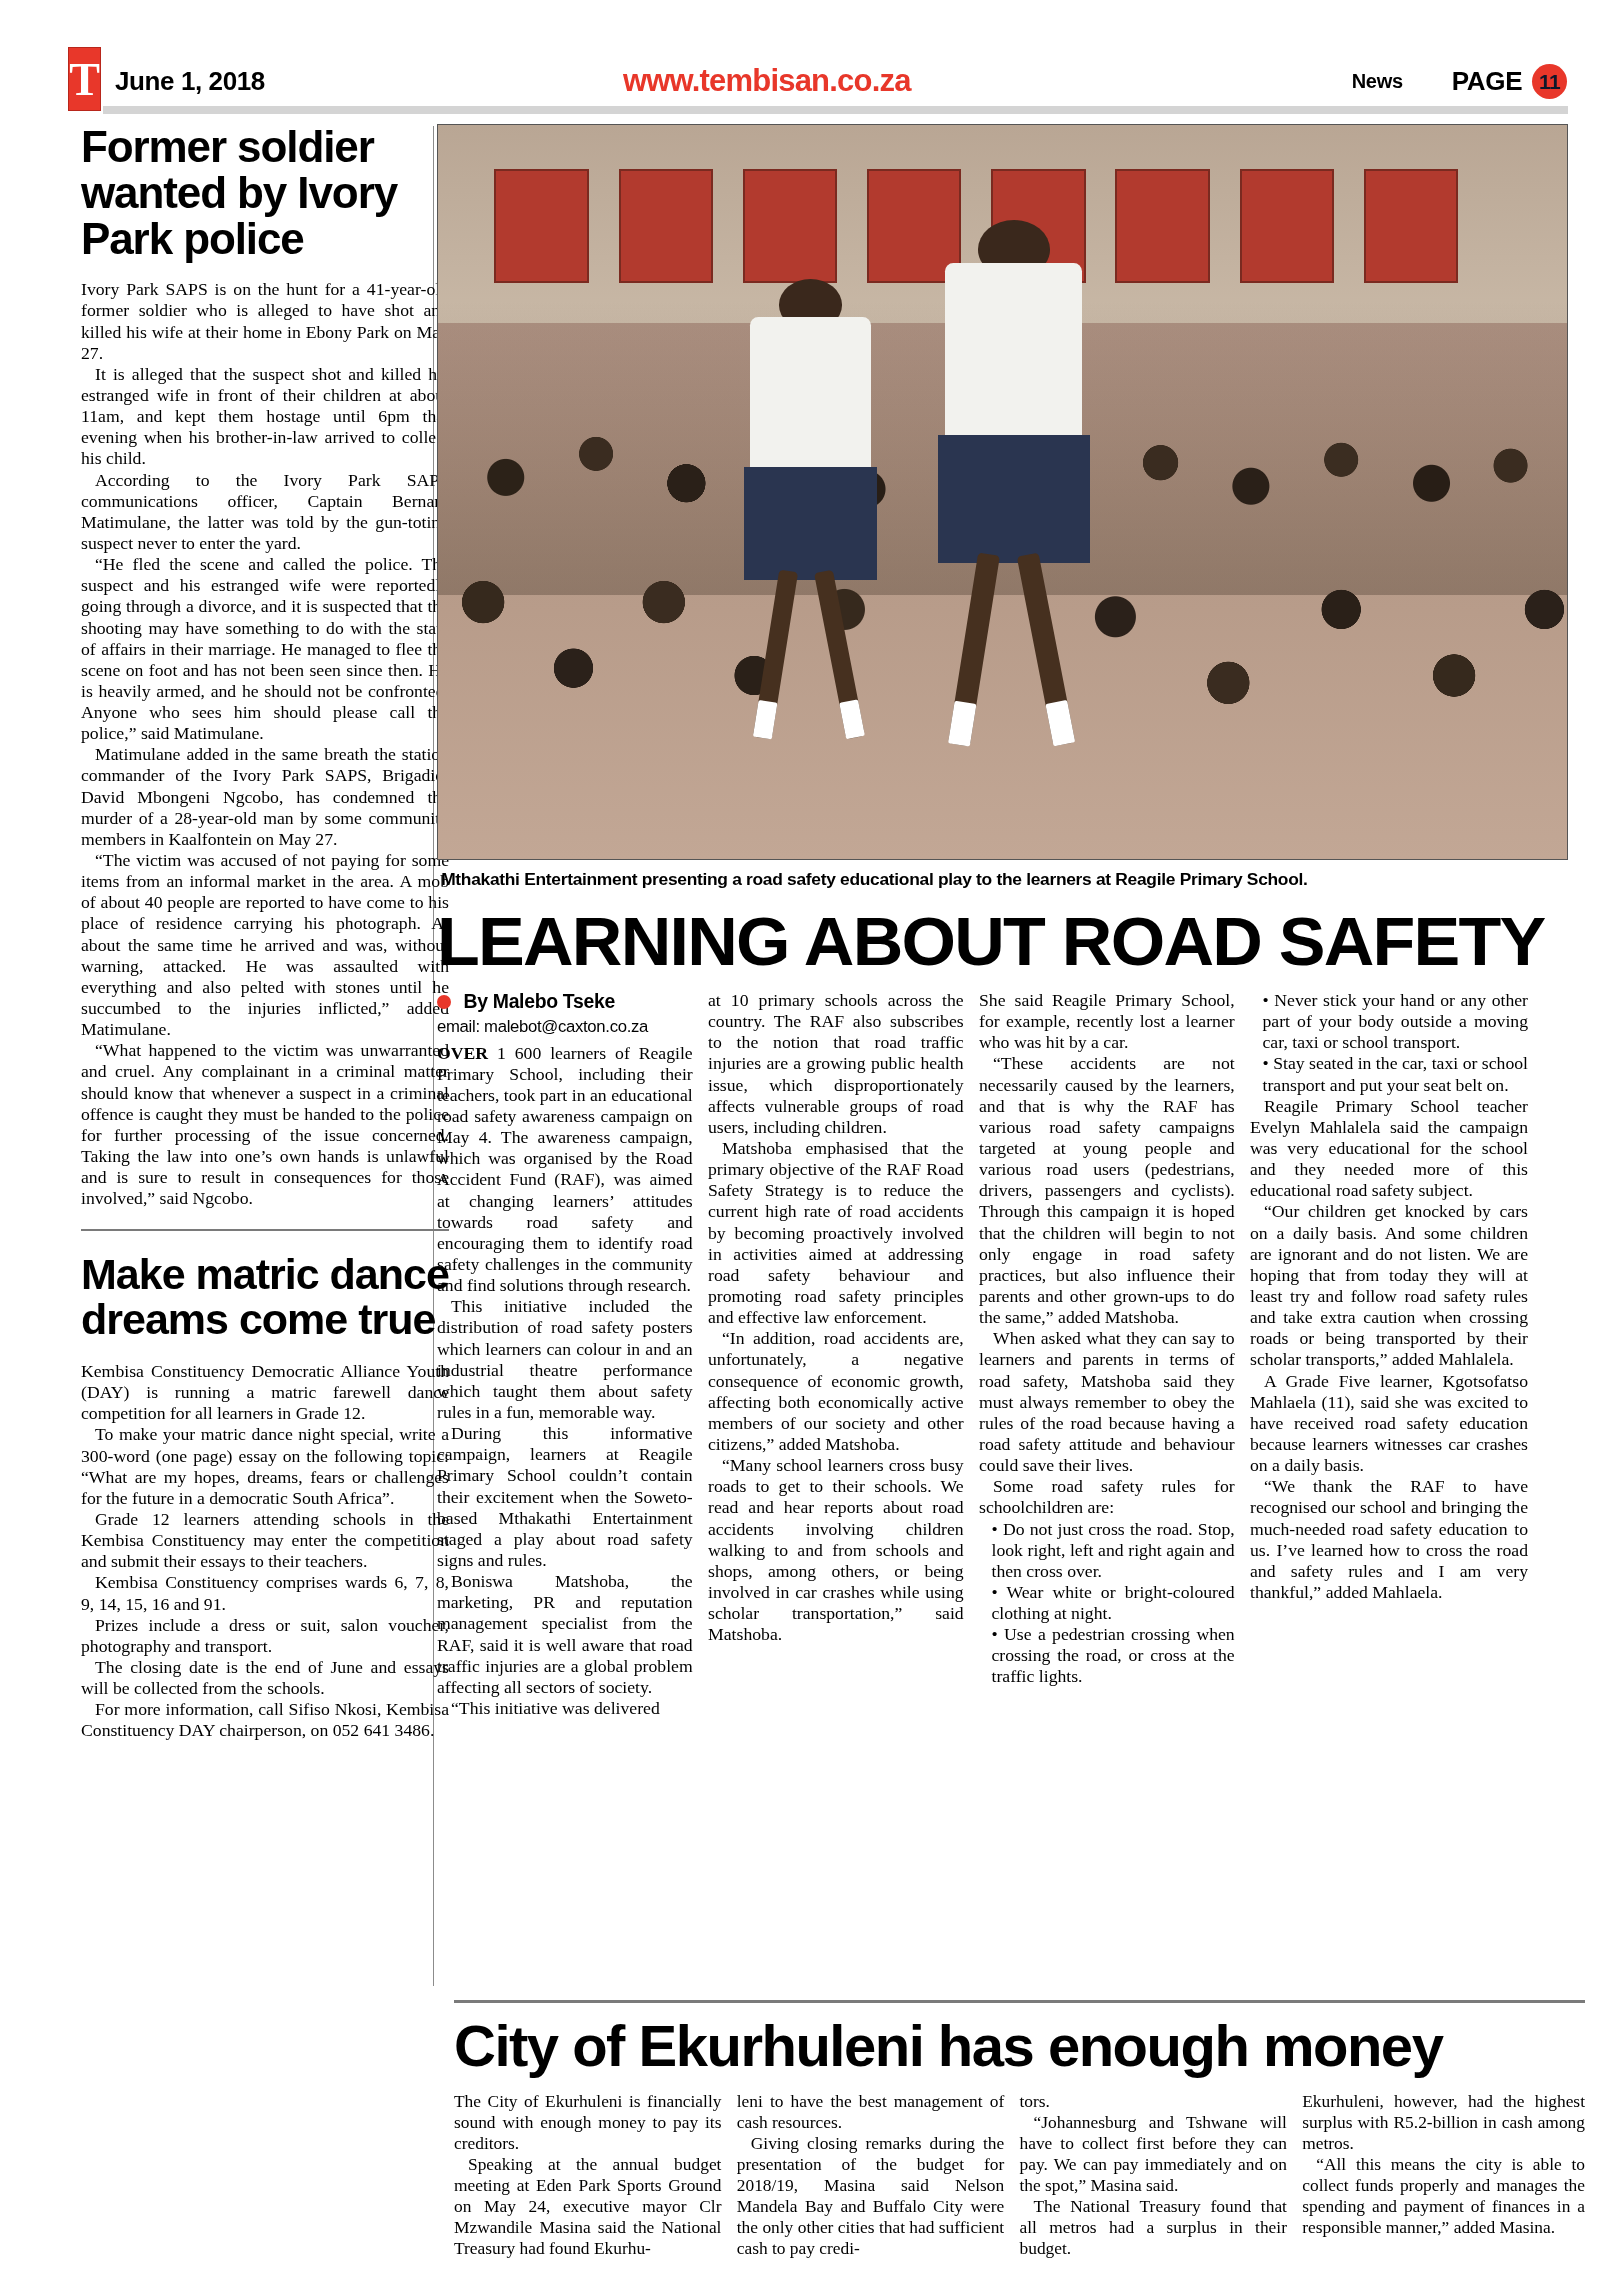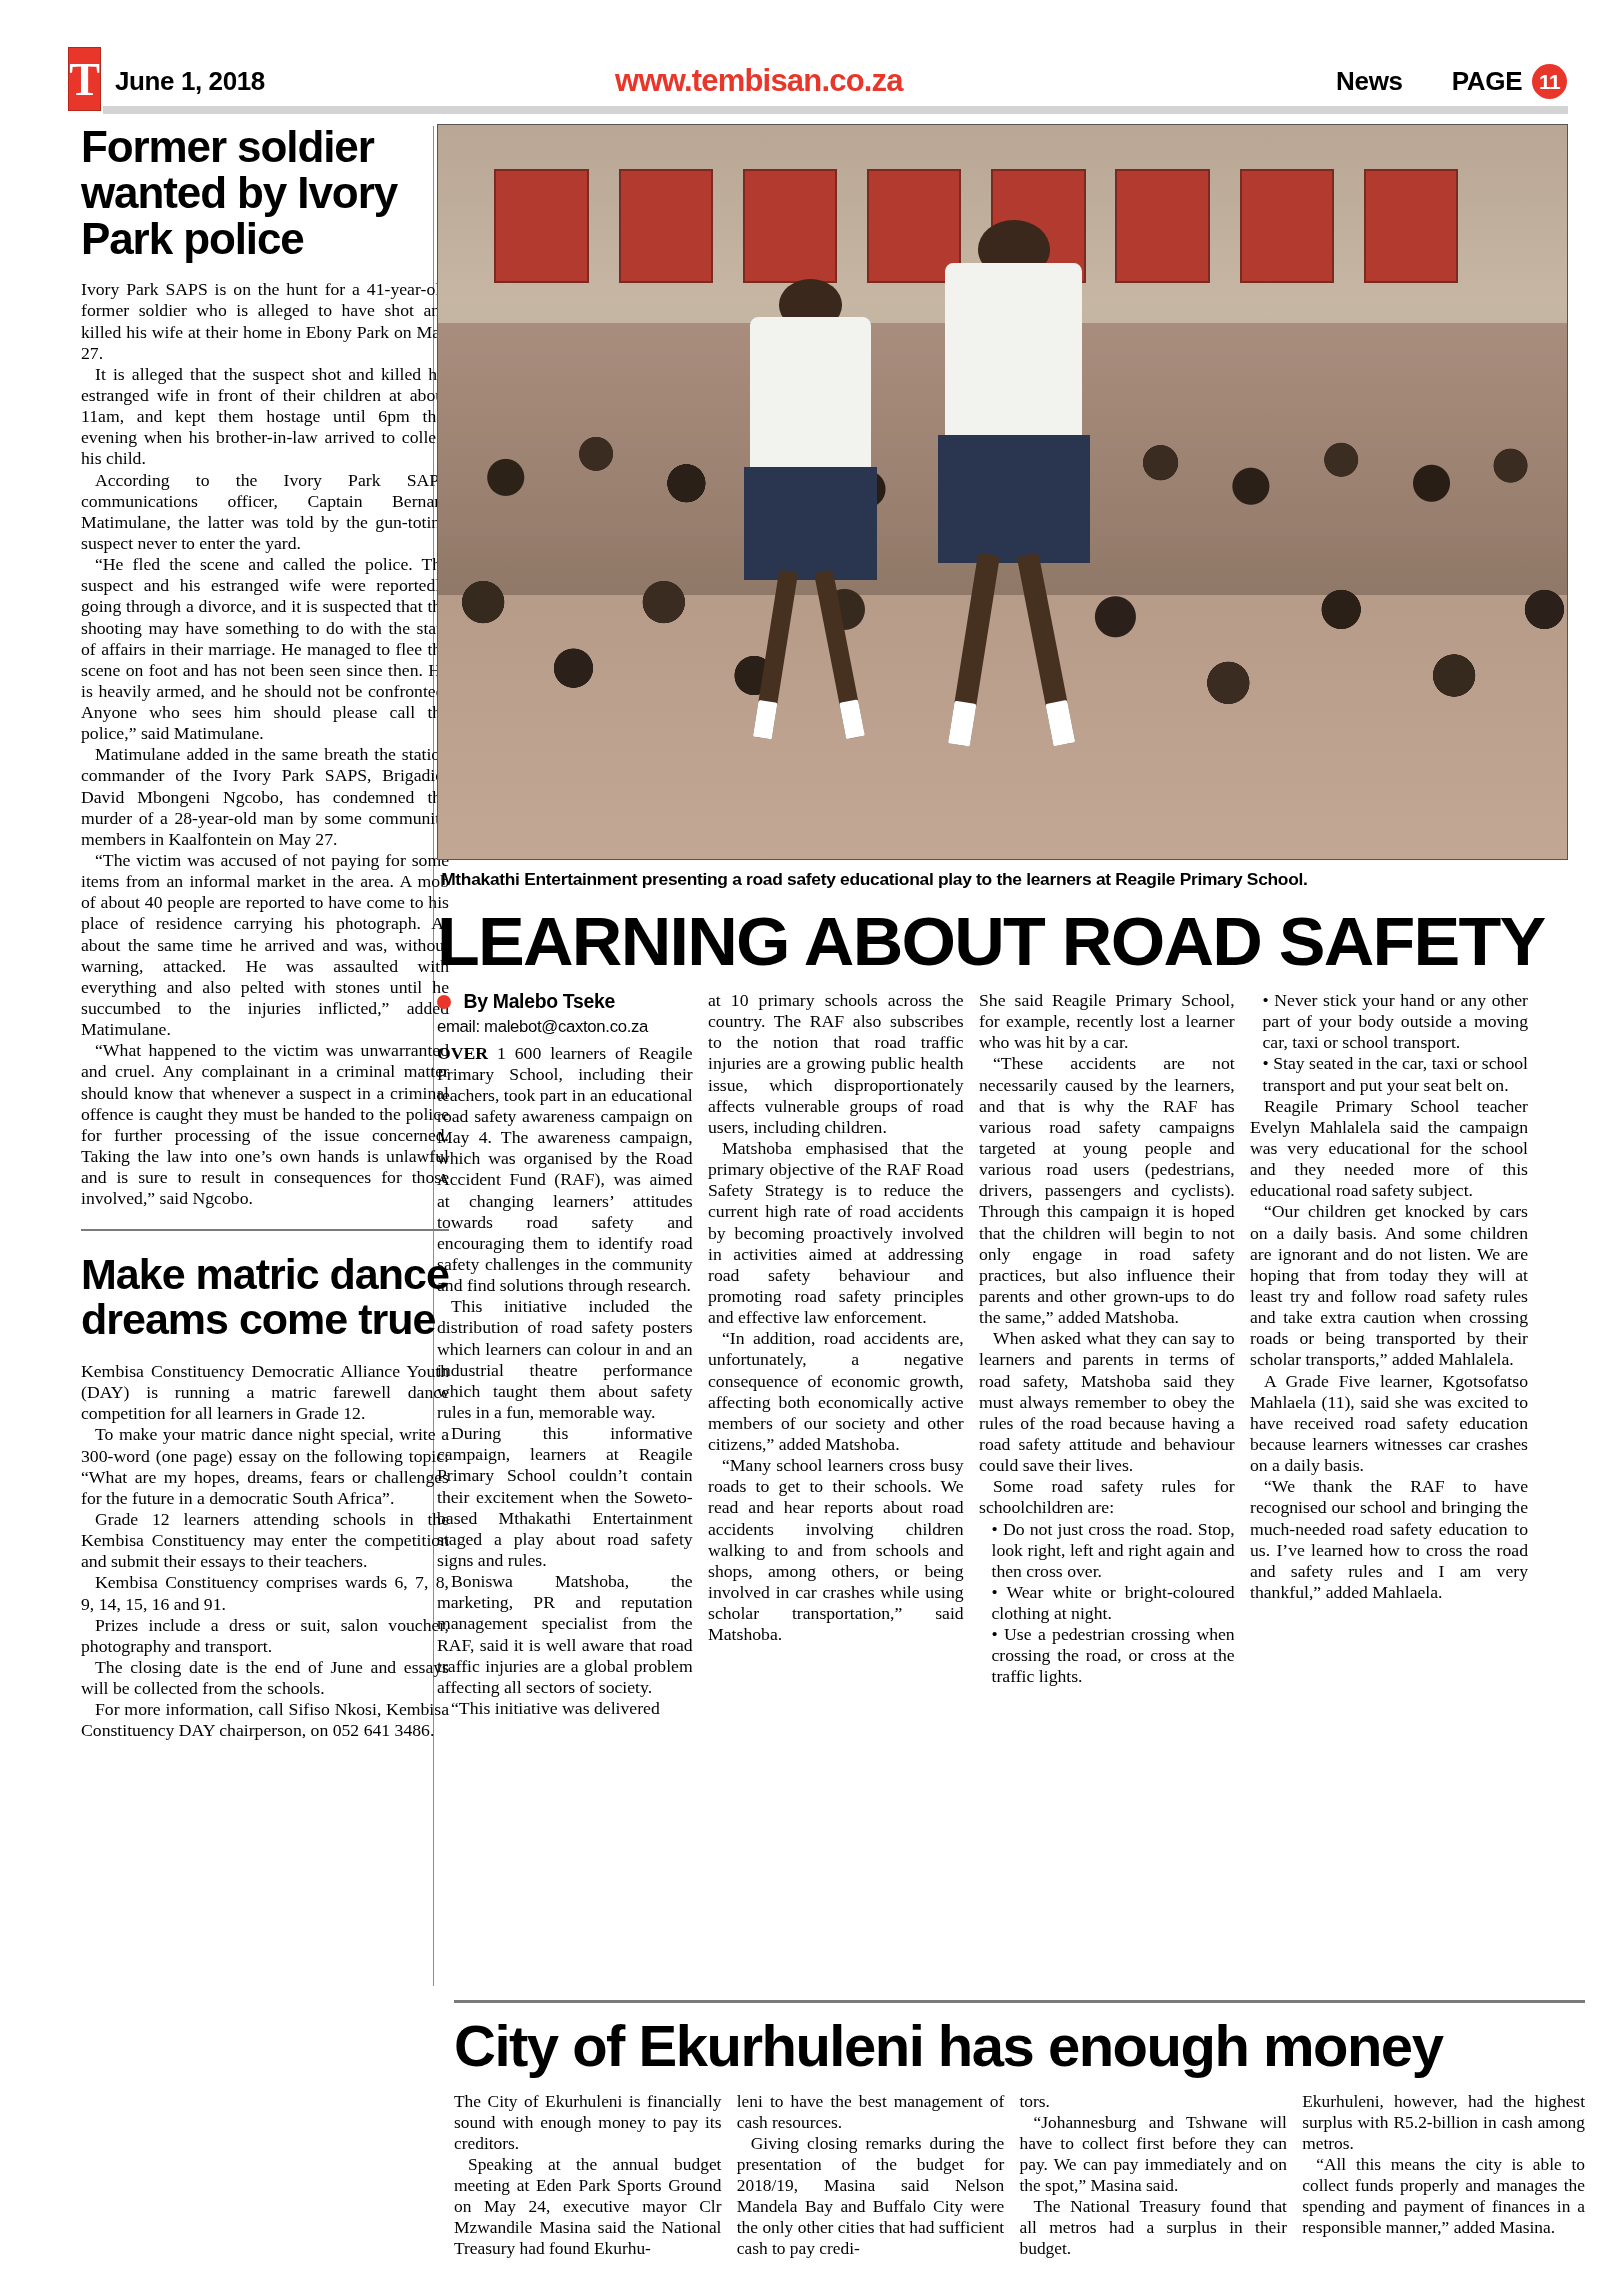--- a/index.html
+++ b/index.html
@@ -62,38 +62,38 @@
     color: #e8372a;
     font-family: "Liberation Sans", sans-serif;
     font-weight: bold;
     font-size: 31px;
     letter-spacing: -0.8px;
     padding-right: 83px;
   }
   .mast-section {
     font-family: "Liberation Sans", sans-serif;
     font-weight: bold;
-    font-size: 26px;
+    font-size: 20px;
     letter-spacing: -0.3px;
     margin-right: 49px;
     flex: 0 0 auto;
   }
   .mast-pagelabel {
     font-family: "Liberation Sans", sans-serif;
     font-weight: bold;
     font-size: 26px;
     letter-spacing: -0.3px;
     flex: 0 0 auto;
   }
   .mast-pagenum {
     width: 35px;
     height: 35px;
     border-radius: 50%;
     background: #e8372a;
-    color: #ffffff;
+    color: #0f172a;
     font-family: "Liberation Sans", sans-serif;
     font-weight: bold;
     font-size: 21px;
     line-height: 35px;
     text-align: center;
     margin-left: 9.7px;
     flex: 0 0 auto;
     letter-spacing: -0.7px;
   }
   .mast-rule {

